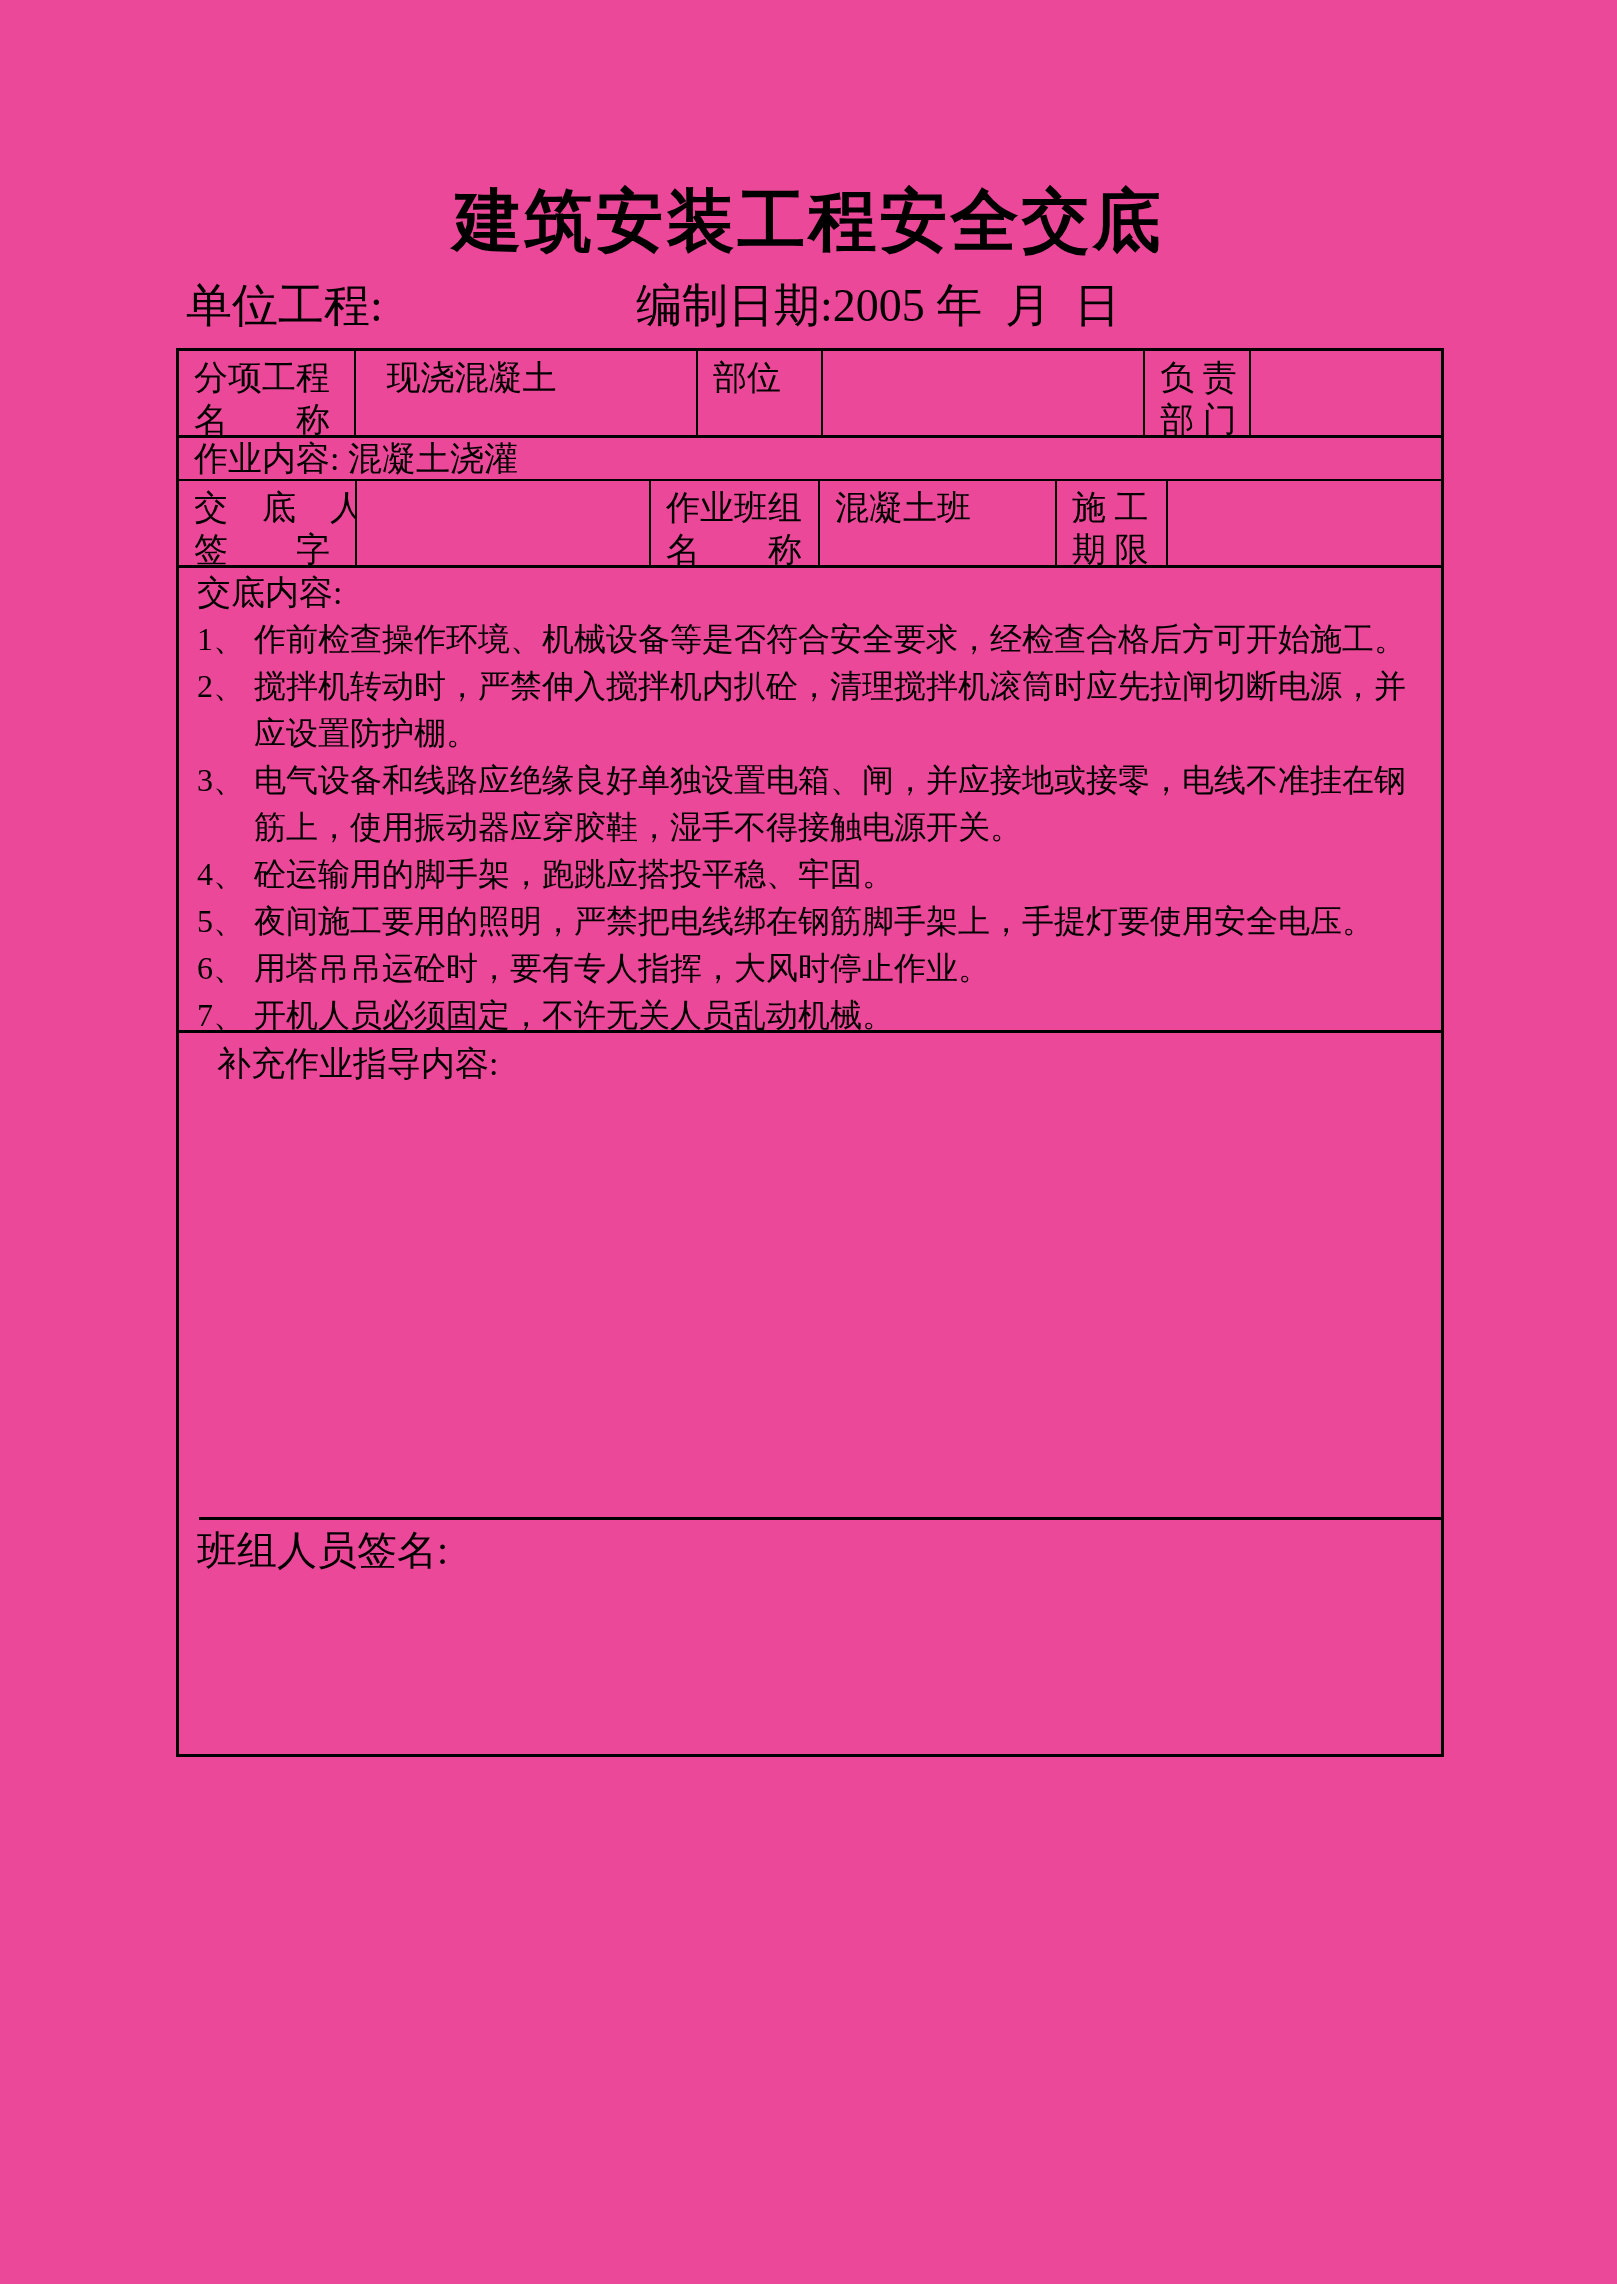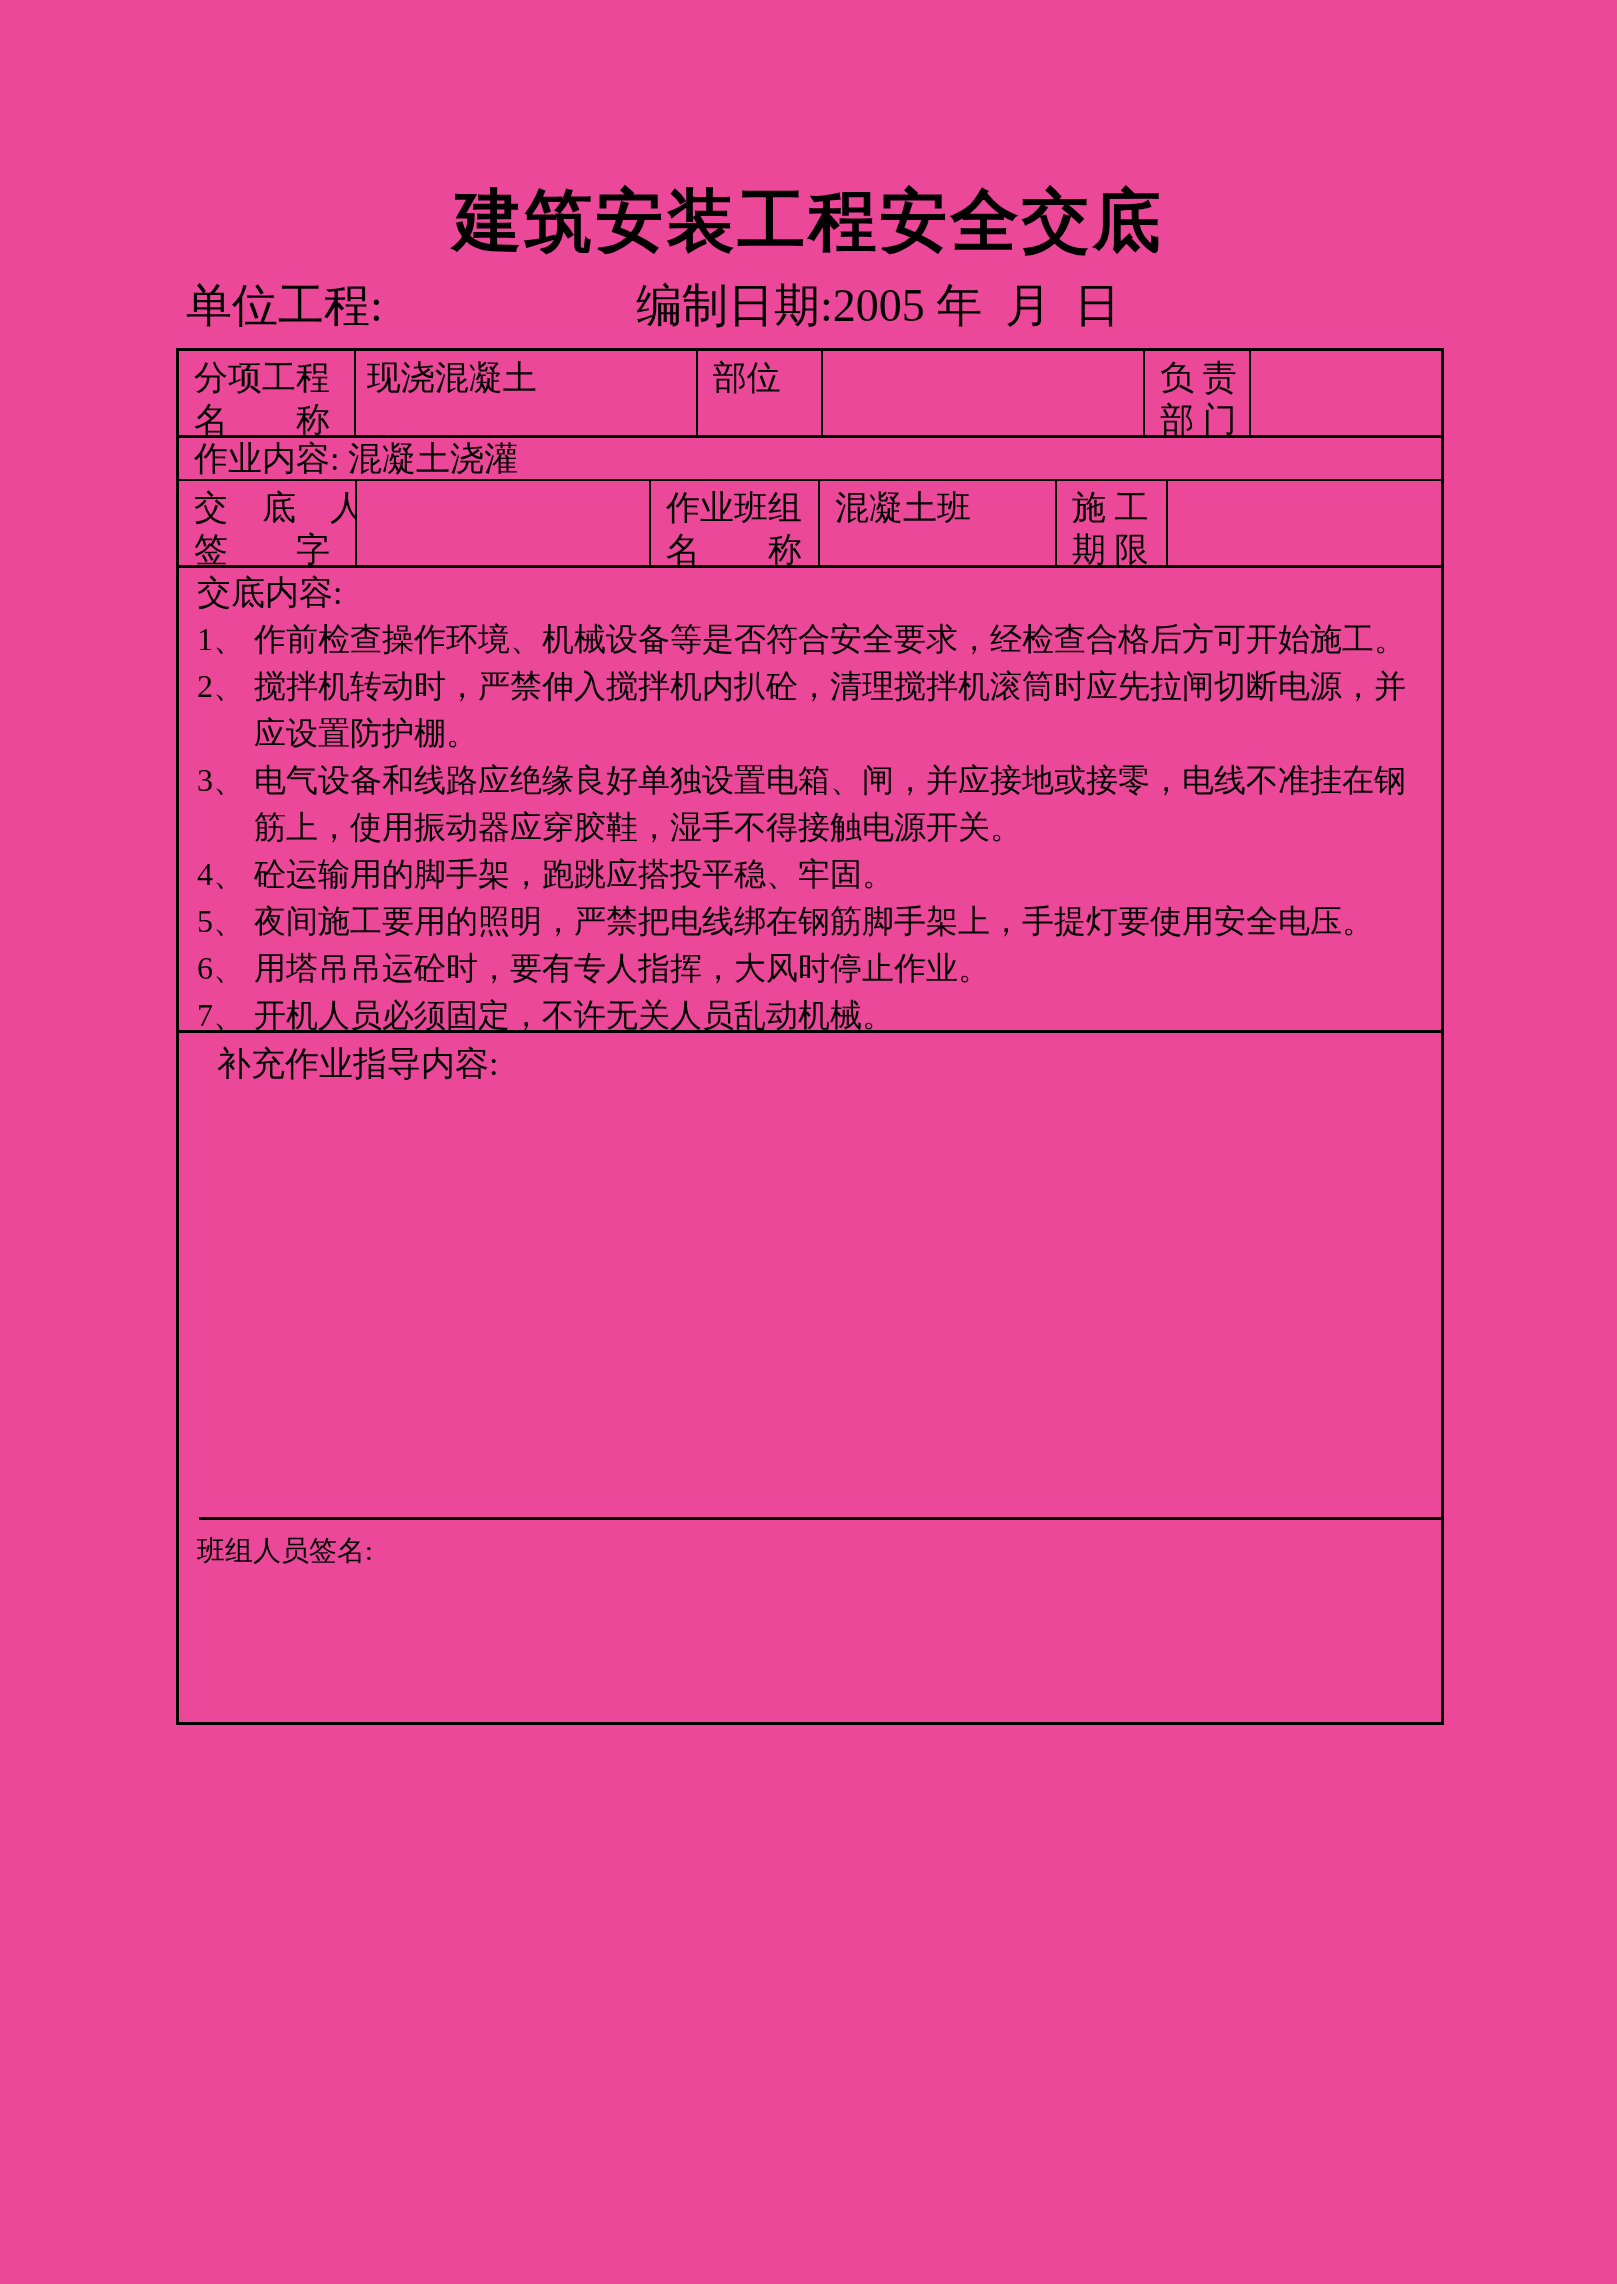--- a/index.html
+++ b/index.html
@@ -58,21 +58,21 @@
     line-height: 42px;
     white-space: pre;
     overflow: hidden;
   }
   .cell.last { border-right: none; }
   .r1 { height: 87px; }
   .r2 { height: 43px; }
   .r3 { height: 87px; }
   .r4 { height: 465px; padding: 1px 15px 0 18px; display: block; font-size: 34px; line-height: 47px; box-sizing: border-box; }
   .r5 { height: 487px; padding: 9px 15px 0 18px; font-size: 34px; line-height: 44px; box-sizing: border-box; margin-left: 20px; }
-  .r6 { height: 202px; padding: 9px 15px 0 18px; font-size: 28px; line-height: 44px; box-sizing: border-box; }
+  .r6 { height: 234px; padding: 9px 15px 0 18px; font-size: 40px; line-height: 44px; box-sizing: border-box; }
   .item { display: flex; font-size: 32px; line-height: 47px; }
   .item .num { width: 57px; flex: 0 0 57px; }
   .item .itext { flex: 1; }
   .heading { line-height: 47px; }
 </style>
 </head>
 <body>
 
 <div class="page">
 
@@ -80,21 +80,21 @@
 
   <div class="meta">
     <span>单位工程:</span>
     <span class="date">编制日期:2005 年  月  日</span>
   </div>
 
   <div class="tbl">
 
     <div class="row r1 bb-thick">
       <div class="cell" style="width:178px"><span>分项工程</span><br><span>名　　称</span></div>
-      <div class="cell" style="width:345px; padding-left:11px">现浇混凝土</div>
+      <div class="cell" style="width:345px; padding-left:31px">现浇混凝土</div>
       <div class="cell" style="width:126px">部位</div>
       <div class="cell" style="width:325px"></div>
       <div class="cell" style="width:106px"><span>负 责</span><br><span>部 门</span></div>
       <div class="cell last" style="width:192px"></div>
     </div>
 
     <div class="row r2 bb-thin">
       <div class="cell last" style="width:1261px; padding-top:1.5px">作业内容: 混凝土浇灌</div>
     </div>
 

